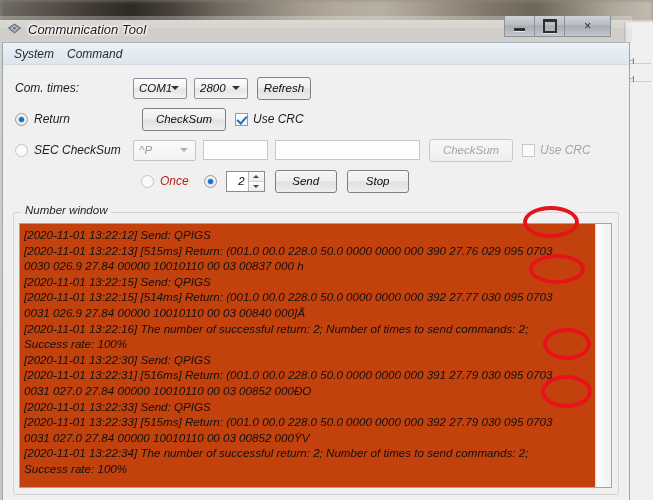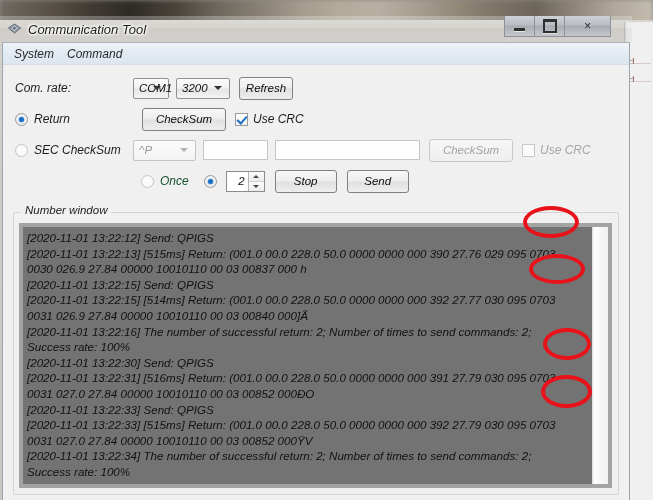--- a/index.html
+++ b/index.html
@@ -375,22 +375,22 @@
     border: 1px solid #d5d5d5;
     border-radius: 2px;
     pointer-events: none;
   }
   #output-inner {
     position: absolute;
     left: 6px;
     top: 18px;
     right: 7px;
     bottom: 7px;
-    border: 4px solid #a3a3a3;
-    background: #737373;
+    border: 1px solid #a3a3a3;
+    background: #c2410c;
     display: flex;
     overflow: hidden;
   }
   #output-text {
     flex: 1 1 auto;
     padding: 3px 2px 0 4px;
     font-family: "Liberation Sans", sans-serif;
     font-size: 11.6px;
     line-height: 15.6px;
     color: #111;
@@ -465,27 +465,27 @@
     <div id="client">
 
       <div id="menubar">
         <div class="menu-item">System</div>
         <div class="menu-item">Command</div>
       </div>
 
       <div id="form-area">
 
         <div class="row">
-          <div class="lbl" style="width:118px;">Com. rate:</div>
-          <div class="combo" style="width:36px;">
+          <div class="lbl" style="width:118px;">Com. times:</div>
+          <div class="combo" style="width:54px;">
             <span>COM1</span>
             <span class="arrow"></span>
           </div>
           <div class="combo" style="width:54px; margin-left:7px;">
-            <span>3200</span>
+            <span>2800</span>
             <span class="arrow"></span>
           </div>
           <div class="btn" style="width:54px; margin-left:9px;">Refresh</div>
         </div>
 
         <div class="row">
           <div style="width:118px; display:flex; align-items:center;">
             <span class="radio checked"></span>
             <span class="lbl" style="margin-left:6px;">Return</span>
           </div>
@@ -509,38 +509,38 @@
           <div class="txt disabled" style="width:145px; margin-left:7px;">
             <span></span>
           </div>
           <div class="btn disabled" style="width:84px; margin-left:9px;">CheckSum</div>
           <span class="chk dim" style="margin-left:9px;"></span>
           <span class="lbl" style="margin-left:5px; color:#a6a6a6;">Use CRC</span>
         </div>
 
         <div class="row" style="padding-left:126px;">
           <span class="radio dim"></span>
-          <span class="lbl" style="margin-left:6px; color:#14532d;">Once</span>
+          <span class="lbl" style="margin-left:6px; color:#b91c1c;">Once</span>
 
           <span class="radio checked" style="margin-left:15px;"></span>
 
           <div class="spin" style="width:39px; margin-left:9px;">
             <div class="val">2</div>
             <div class="arrows">
               <div>
                   <span class="up"></span>
                 </div>
               <div>
                   <span class="down"></span>
                 </div>
             </div>
           </div>
 
+          <div class="btn" style="width:62px; margin-left:10px;">Send</div>
           <div class="btn" style="width:62px; margin-left:10px;">Stop</div>
-          <div class="btn" style="width:62px; margin-left:10px;">Send</div>
         </div>
       </div>
 
       <div id="output-group">
         <div id="group-frame"></div>
         <div id="group-legend">Number window</div>
 
         <div id="output-inner">
           <div id="output-text"><div>[2020-11-01 13:22:12] Send: QPIGS</div><div>[2020-11-01 13:22:13] [515ms] Return: (001.0 00.0 228.0 50.0 0000 0000 000 390 27.76 029 095 0703</div><div>0030 026.9 27.84 00000 10010110 00 03 00837 000 h</div><div>[2020-11-01 13:22:15] Send: QPIGS</div><div>[2020-11-01 13:22:15] [514ms] Return: (001.0 00.0 228.0 50.0 0000 0000 000 392 27.77 030 095 0703</div><div>0031 026.9 27.84 00000 10010110 00 03 00840 000]Ã</div><div>[2020-11-01 13:22:16] The number of successful return: 2; Number of times to send commands: 2;</div><div>Success rate: 100%</div><div>[2020-11-01 13:22:30] Send: QPIGS</div><div>[2020-11-01 13:22:31] [516ms] Return: (001.0 00.0 228.0 50.0 0000 0000 000 391 27.79 030 095 0703</div><div>0031 027.0 27.84 00000 10010110 00 03 00852 000ÐO</div><div>[2020-11-01 13:22:33] Send: QPIGS</div><div>[2020-11-01 13:22:33] [515ms] Return: (001.0 00.0 228.0 50.0 0000 0000 000 392 27.79 030 095 0703</div><div>0031 027.0 27.84 00000 10010110 00 03 00852 000ŸV</div><div>[2020-11-01 13:22:34] The number of successful return: 2; Number of times to send commands: 2;</div><div>Success rate: 100%</div></div>
           <div id="scrollbar">

